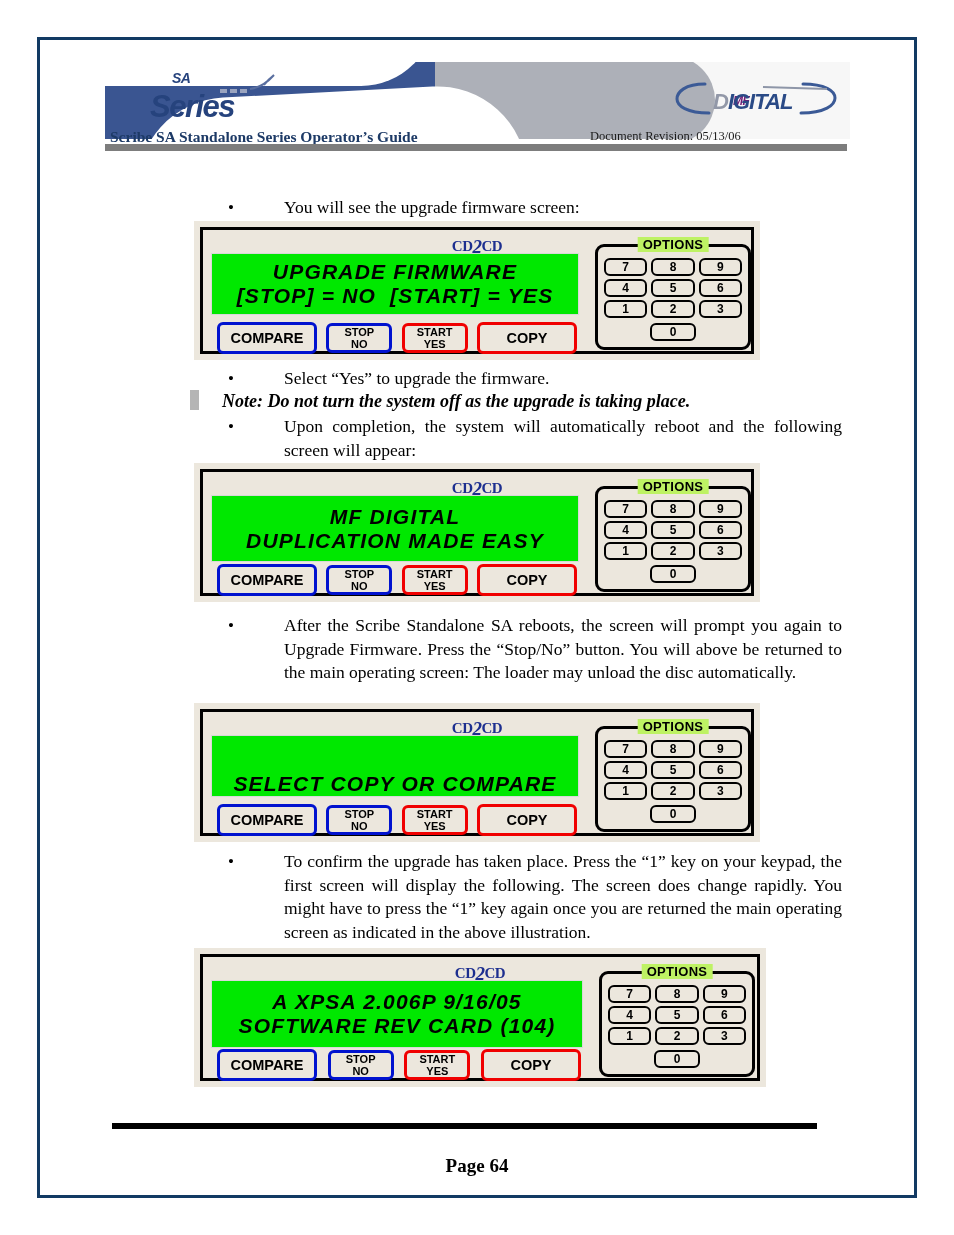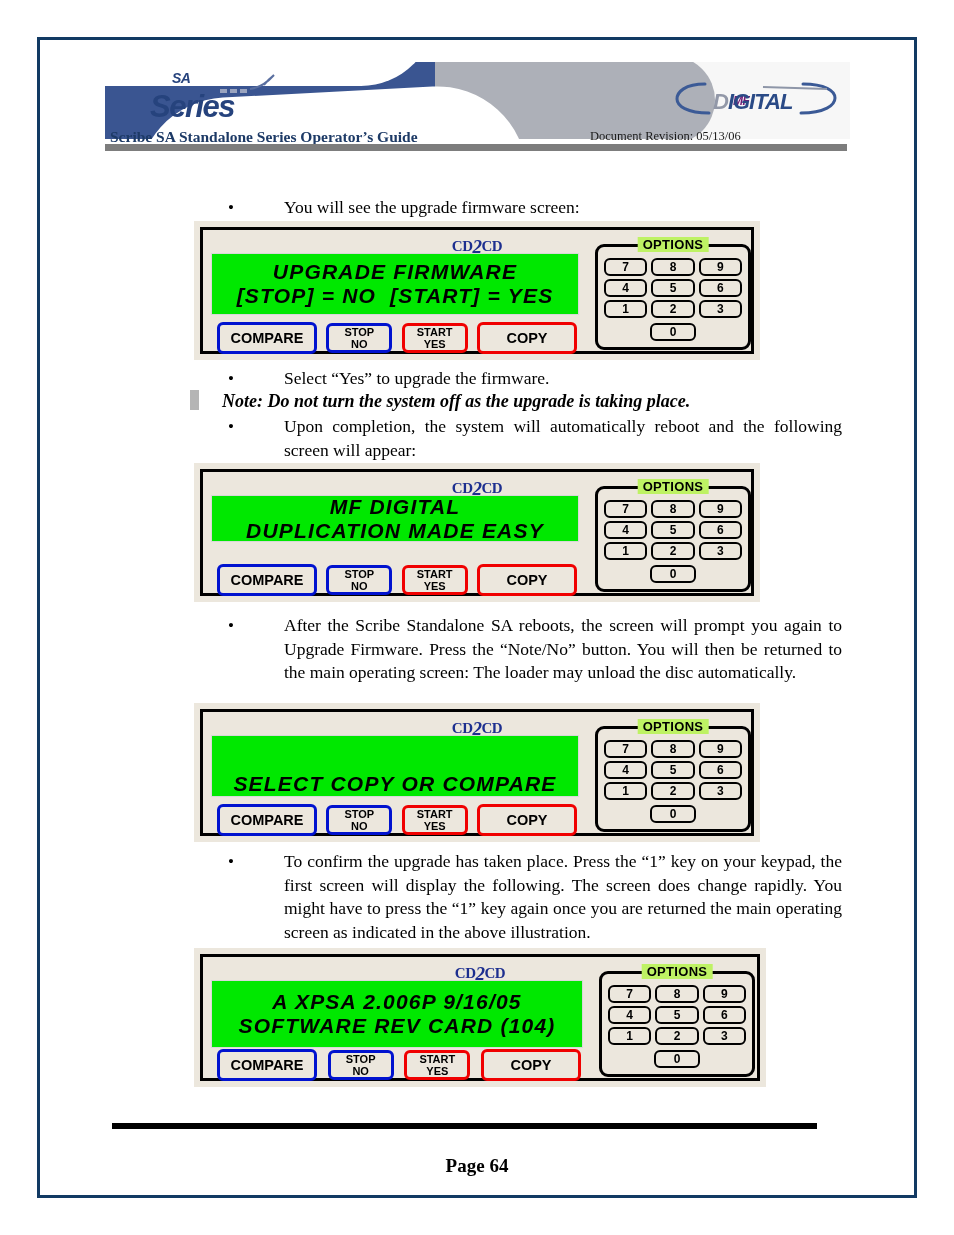--- a/index.html
+++ b/index.html
@@ -475,21 +475,21 @@
 <div class="note-line" style="left:222px; top:391px;">Note: Do not turn the system off as the upgrade is taking place.</div>
 
 <div class="bullet-block" style="left:228px; top:415px; width:614px;">
   <span class="bul">•</span>
   <span class="btext">Upon completion, the system will automatically reboot and the following screen will appear:</span>
 </div>
 
 <div class="panel" style="left:194px; top:463px; width:566px; height:139px;">
   <div class="panel-inner">
     <div class="cd2cd"><span>CD</span><span class="two">2</span><span>CD</span></div>
-    <div class="lcd" style="width:368px; height:47px;">
+    <div class="lcd" style="width:368px; height:67px;">
       <div class="lcd-line">MF DIGITAL</div>
       <div class="lcd-line">DUPLICATION MADE EASY</div>
     </div>
     <div class="btn-row" style="top:92px; width:372px; justify-content:space-between; padding:0 6px; box-sizing:border-box;">
       <div class="dbtn blue wide">
           <span>COMPARE</span>
         </div>
       <div class="dbtn blue narrow">
           <span class="l1">STOP</span>
           <span class="l2">NO</span>
@@ -517,21 +517,21 @@
       </div>
       <div class="key-zero-row">
         <div class="key">0</div>
       </div>
     </div>
   </div>
 </div>
 
 <div class="bullet-block" style="left:228px; top:614px; width:614px;">
   <span class="bul">•</span>
-  <span class="btext">After the Scribe Standalone SA reboots, the screen will prompt you again to Upgrade Firmware.  Press the “Note/No” button.  You will then be returned to the main operating screen:  The loader may unload the disc automatically.</span>
+  <span class="btext">After the Scribe Standalone SA reboots, the screen will prompt you again to Upgrade Firmware.  Press the “Stop/No” button.  You will above be returned to the main operating screen:  The loader may unload the disc automatically.</span>
 </div>
 
 <div class="panel" style="left:194px; top:703px; width:566px; height:139px;">
   <div class="panel-inner">
     <div class="cd2cd"><span>CD</span><span class="two">2</span><span>CD</span></div>
     <div class="lcd" style="width:368px; height:62px; justify-content:flex-end; padding-top:4px;">
       <div class="lcd-line">SELECT COPY OR COMPARE</div>
       <div class="lcd-line"></div>
     </div>
     <div class="btn-row" style="top:92px; width:372px; justify-content:space-between; padding:0 6px; box-sizing:border-box;">

